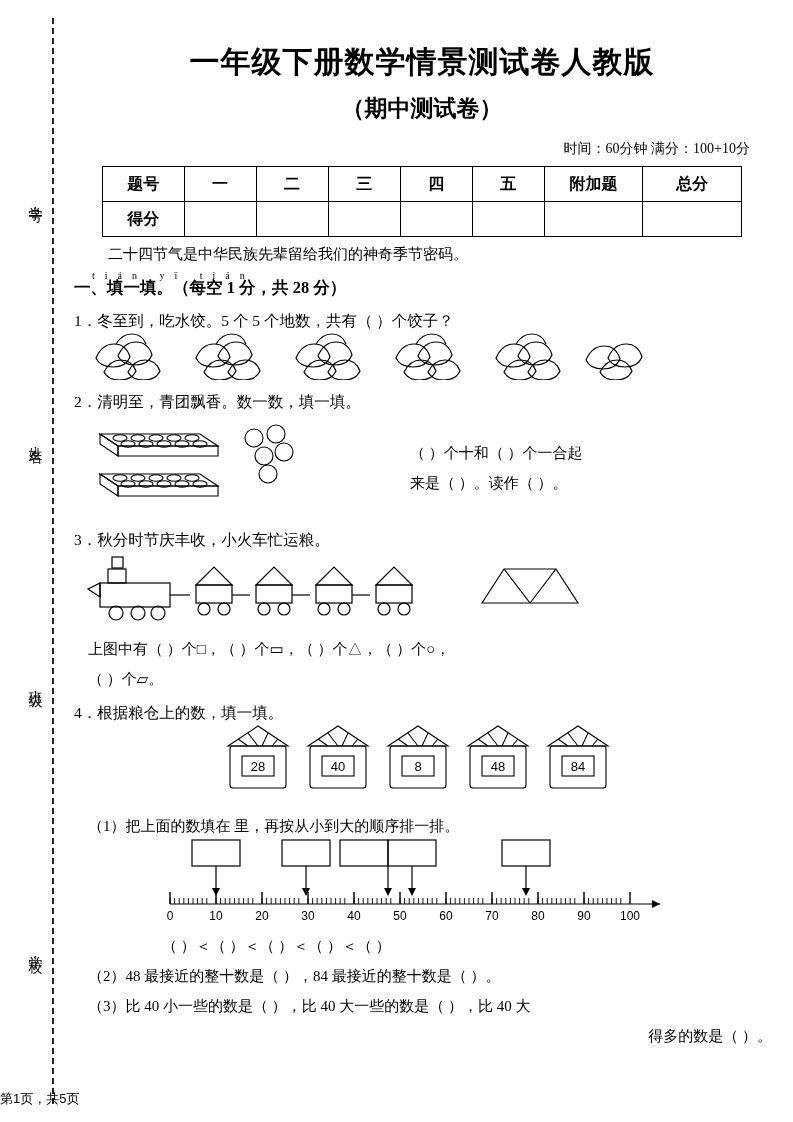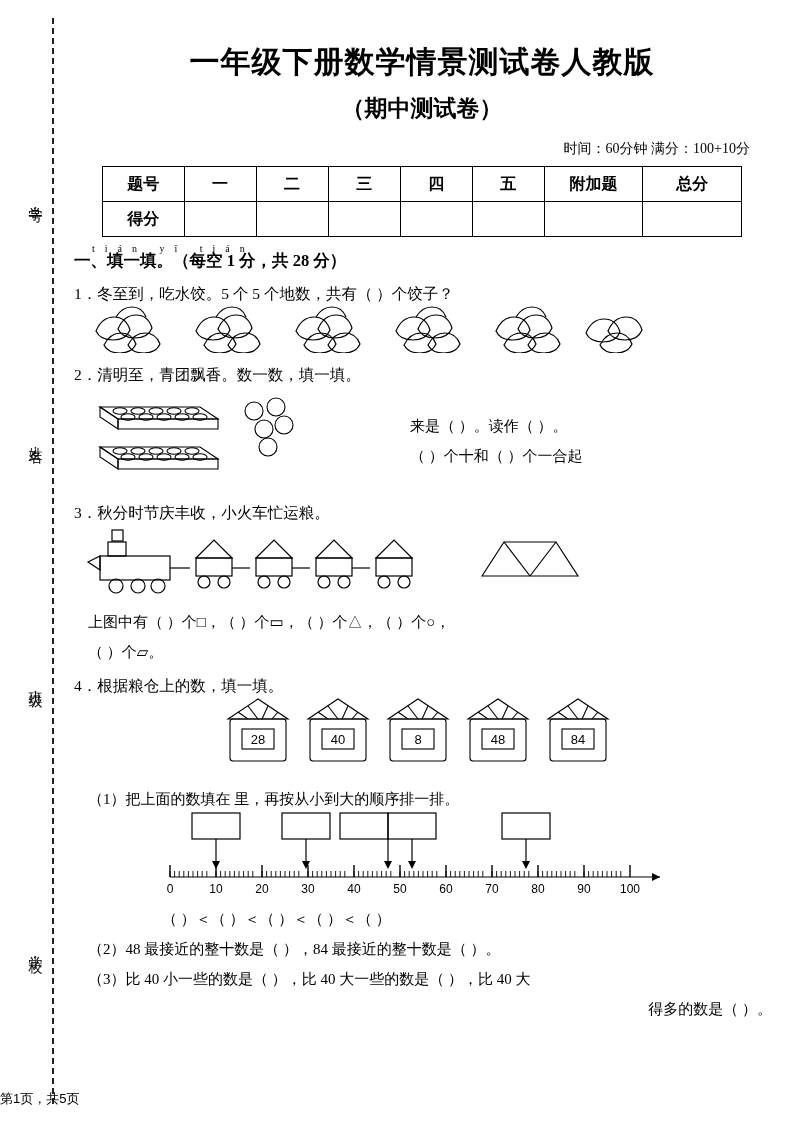--- a/index.html
+++ b/index.html
@@ -149,20 +149,21 @@
         <td class="c"></td>
         <td class="c"></td>
         <td class="c"></td>
         <td class="c"></td>
         <td class="w"></td>
         <td class="w"></td>
       </tr>
     </tbody>
       </table>
 
+    <div class="intro">二十四节气是中华民族先辈留给我们的神奇季节密码。</div>
 
     <div class="pinyin-row">tián yī tián</div>
     <div class="sec-head">一、填一填。（每空 1 分，共 28 分）</div>
 
     <div class="q">1．冬至到，吃水饺。5 个 5 个地数，共有（      ）个饺子？</div>
     <div class="fig">
       <svg width="600" height="48" viewBox="0 0 600 48">
         <g fill="none" stroke="#000" stroke-width="1.2">
 
           <g transform="translate(10,4)">
@@ -253,22 +254,22 @@
 
             <circle cx="182" cy="18" r="9"></circle>
             <circle cx="204" cy="14" r="9"></circle>
             <circle cx="192" cy="36" r="9"></circle>
             <circle cx="212" cy="32" r="9"></circle>
             <circle cx="196" cy="54" r="9"></circle>
           </g>
         </svg>
       </div>
       <div style="margin-left:4px;">
+        <div class="qsub">（      ）个十和（      ）个一合起</div>
         <div class="qsub">来是（      ）。读作（          ）。</div>
-        <div class="qsub">（      ）个十和（      ）个一合起</div>
       </div>
     </div>
 
     <div class="q" style="margin-top:18px;">3．秋分时节庆丰收，小火车忙运粮。</div>
     <div class="fig">
       <svg width="620" height="80" viewBox="0 0 620 80">
         <g fill="none" stroke="#000" stroke-width="1.2">
 
           <rect x="18" y="32" width="70" height="24"></rect>
           <rect x="26" y="18" width="18" height="14"></rect>

